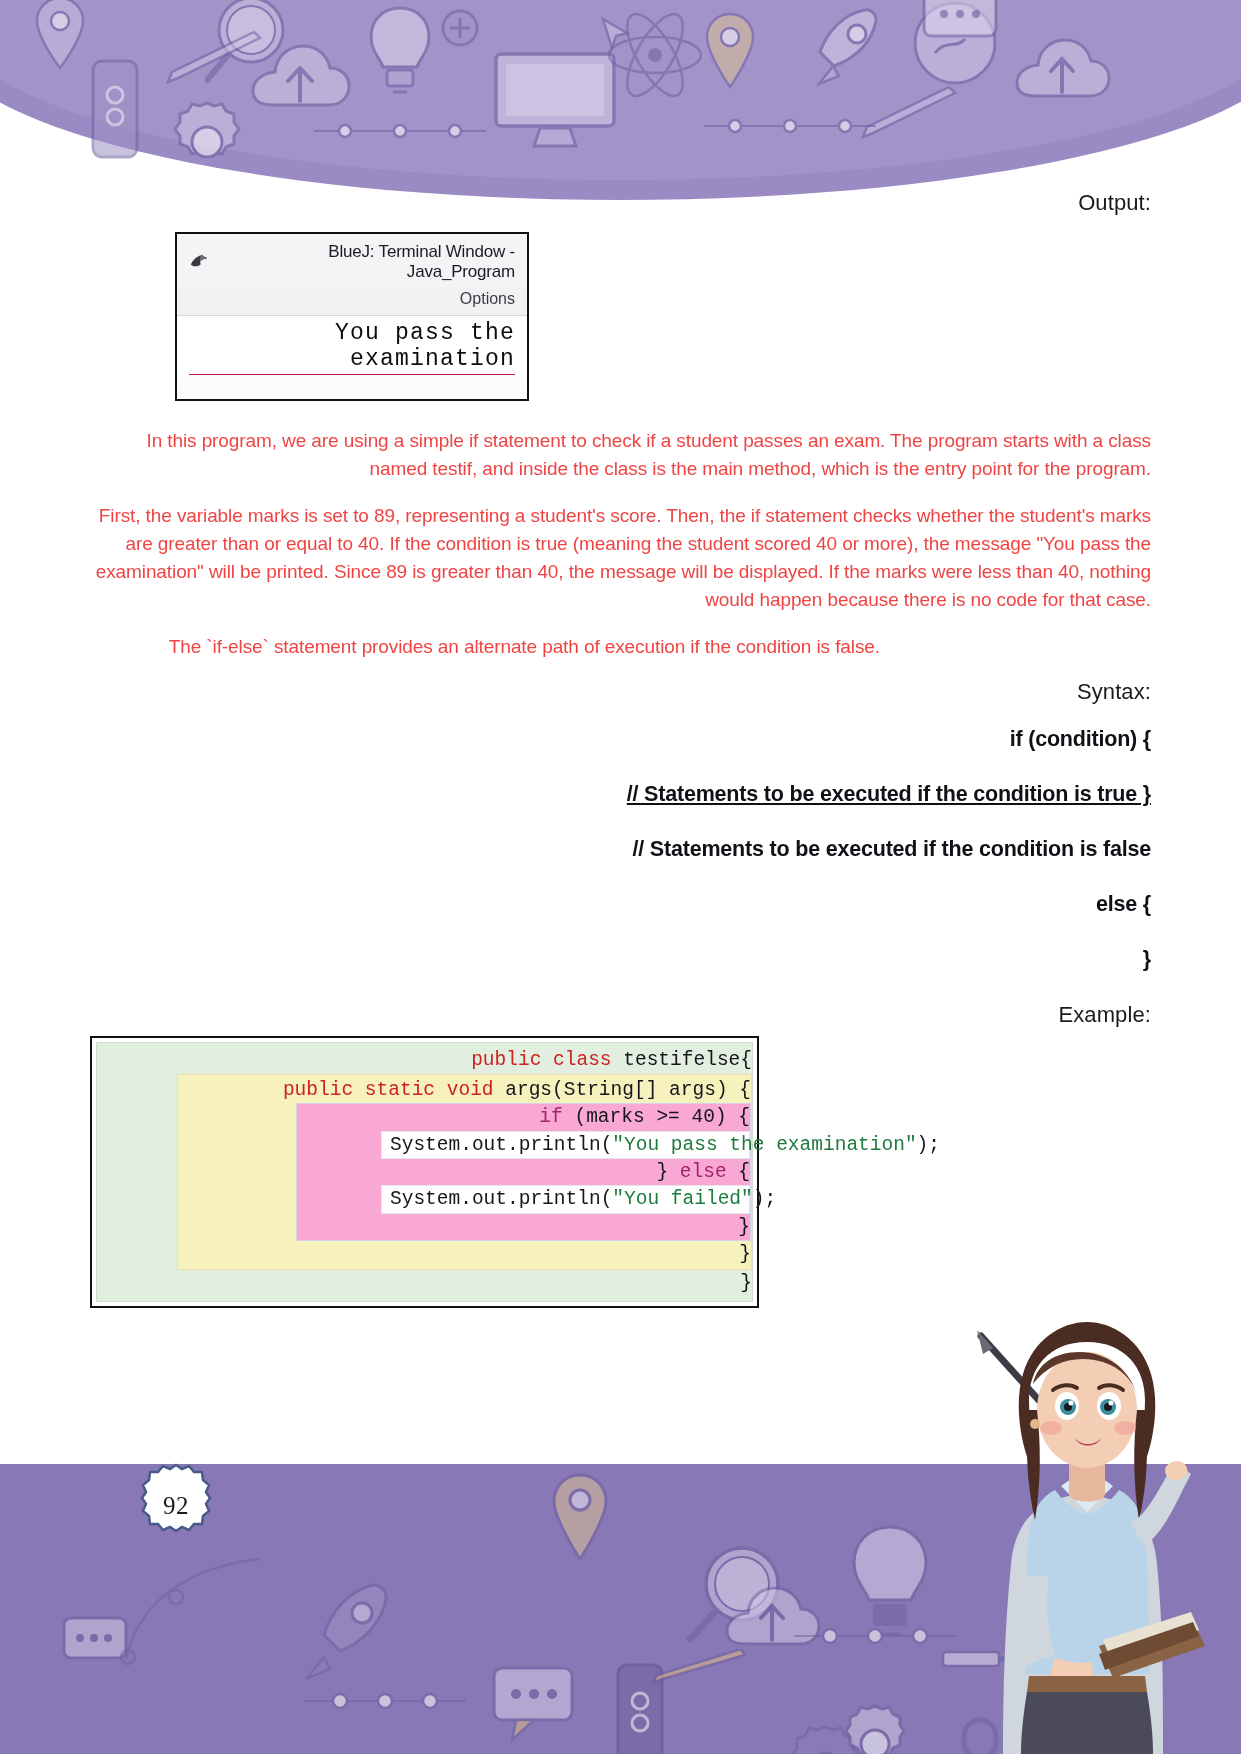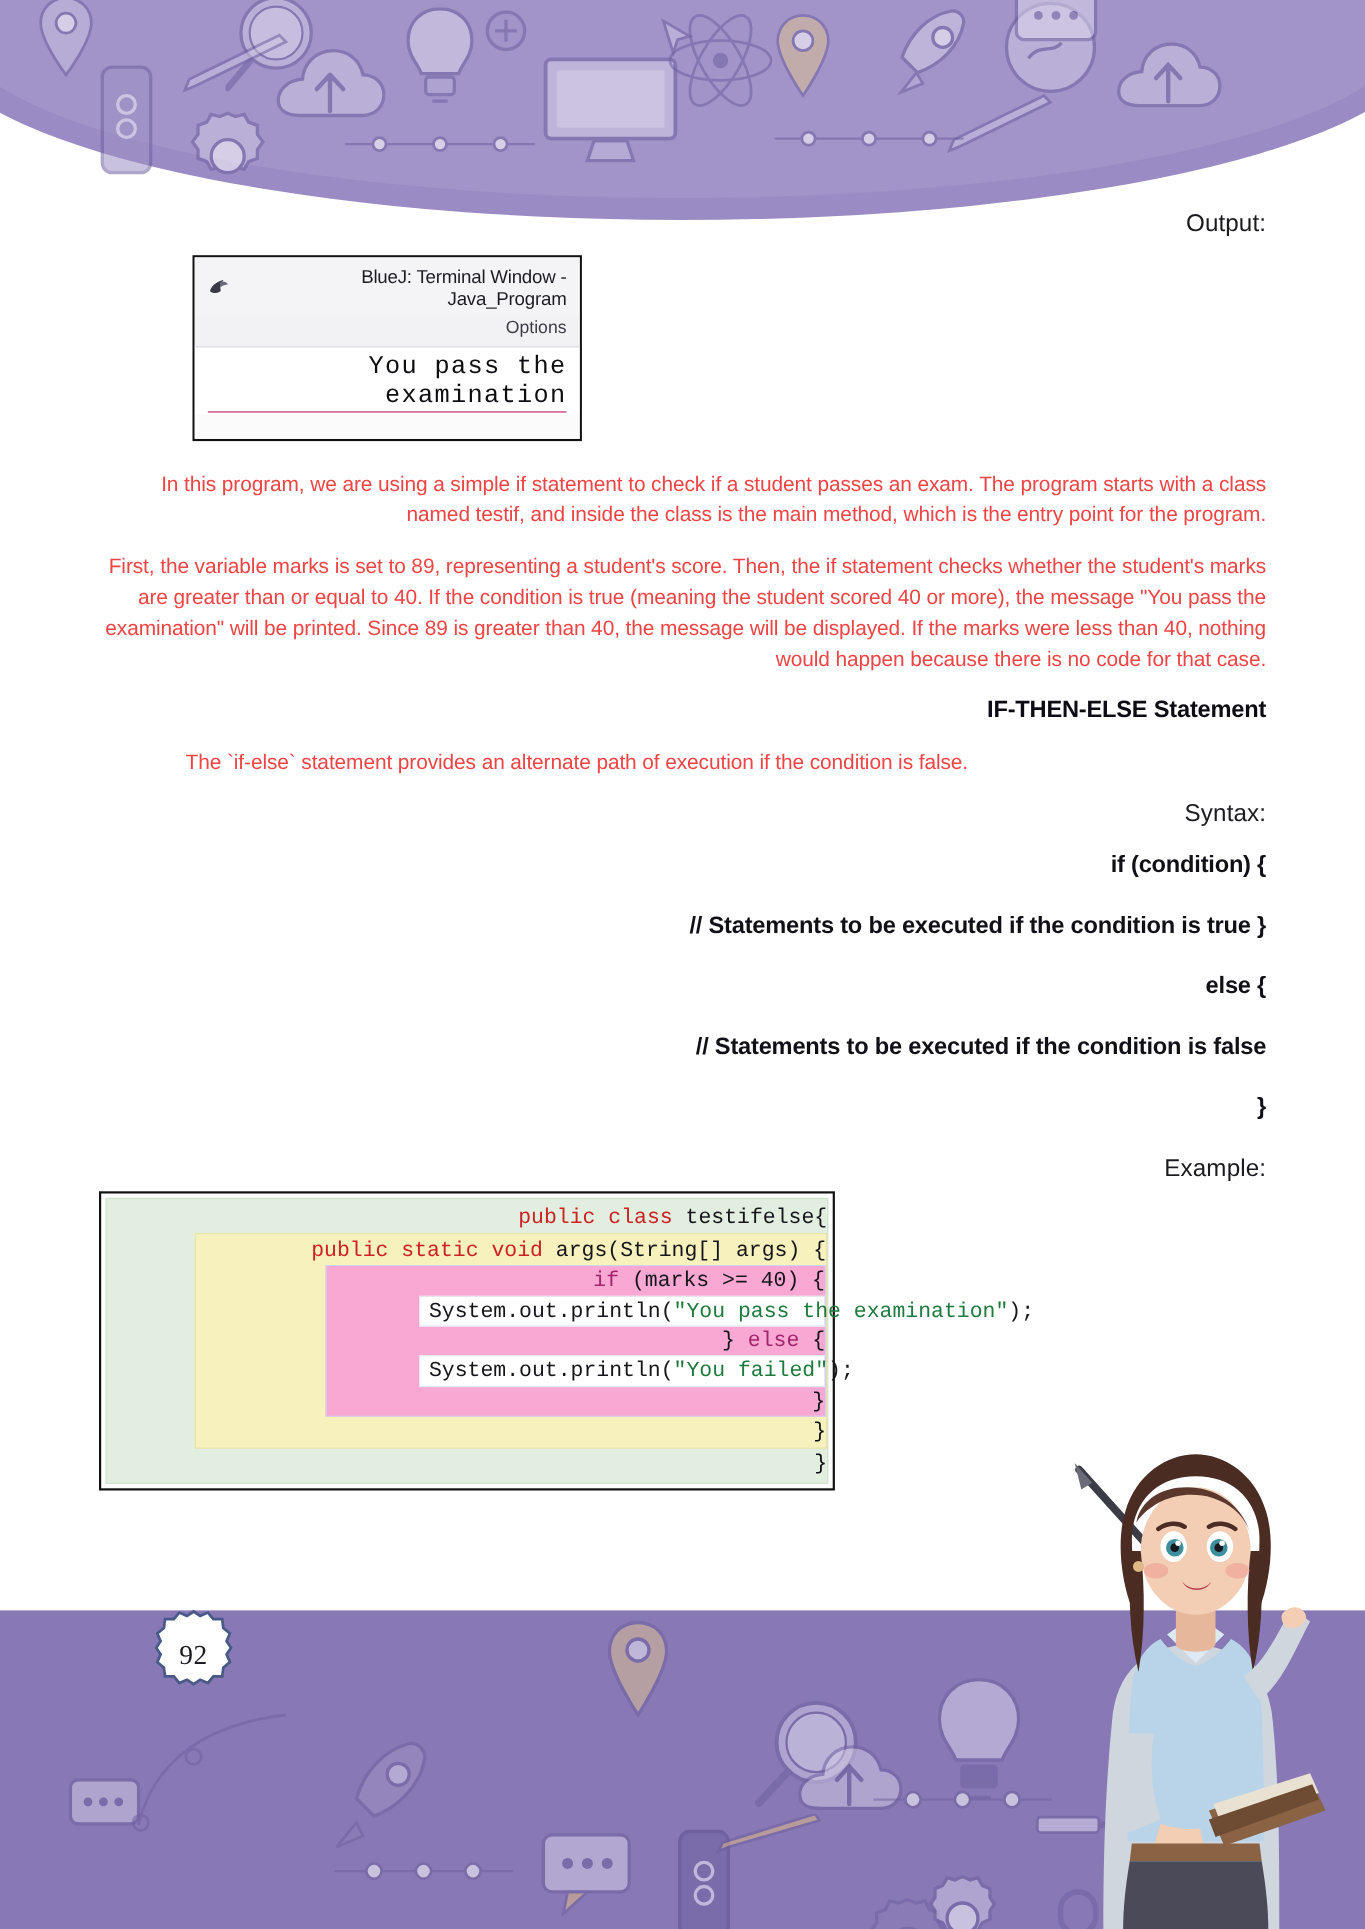--- a/index.html
+++ b/index.html
@@ -161,21 +161,21 @@
 
   .syntax-block { margin: 6px 0 18px 0; }
   .syntax-line {
     font-size: 21.5px;
     font-weight: bold;
     color: #101016;
     margin-bottom: 30px;
     letter-spacing: -.2px;
   }
   .sy-i1 { padding-left: 14px; }
-  .sy-i2 { padding-left: 128px; }
+  .sy-i2 { padding-left: 128px; text-decoration: underline; }
   .sy-i3 { padding-left: 100px; }
   .sy-i4 { padding-left: 112px; }
   .sy-i5 { padding-left: 85px; }
 
   
   .code-wrap {
     border: 2.5px solid #111;
     background: #ffffff;
     padding: 4px 4px 4px 4px;
     margin-top: 6px;
@@ -346,31 +346,30 @@
     <div class="terminal-menu">Options</div>
     <div class="terminal-body">
       <div class="terminal-out">You pass the examination</div>
     </div>
     <div class="terminal-pad"></div>
   </div>
 
   <p class="body-text">In this program, we are using a simple if statement to check if a student passes an exam. The program starts with a class named testif, and inside the class is the main method, which is the entry point for the program.</p>
   <p class="body-text">First, the variable marks is set to 89, representing a student's score. Then, the if statement checks whether the student's marks are greater than or equal to 40. If the condition is true (meaning the student scored 40 or more), the message "You pass the examination" will be printed. Since 89 is greater than 40, the message will be displayed. If the marks were less than 40, nothing would happen because there is no code for that case.</p>
 
-  <h3 class="sub-heading">IF-THEN-ELSE Statement</h3>
 
   <p class="body-text" style="max-width:790px;">The `if-else` statement provides an alternate path of execution if the condition is false.</p>
 
   <div class="lead-label" style="margin-bottom:22px;">Syntax:</div>
 
   <div class="syntax-block">
     <div class="syntax-line sy-i1">if (condition) {</div>
     <div class="syntax-line sy-i2">// Statements to be executed if the condition is true }</div>
+    <div class="syntax-line sy-i4">// Statements to be executed if the condition is false</div>
     <div class="syntax-line sy-i3">else {</div>
-    <div class="syntax-line sy-i4">// Statements to be executed if the condition is false</div>
     <div class="syntax-line sy-i5">}</div>
   </div>
 
   <div class="lead-label" style="margin-bottom:8px;">Example:</div>
 
   <div class="code-wrap">
     <div class="code-lvl-class">
 
       <div class="code-line"><span class="kw">public</span> <span class="kw">class</span><span class="plain"> testifelse{</span></div>
 

